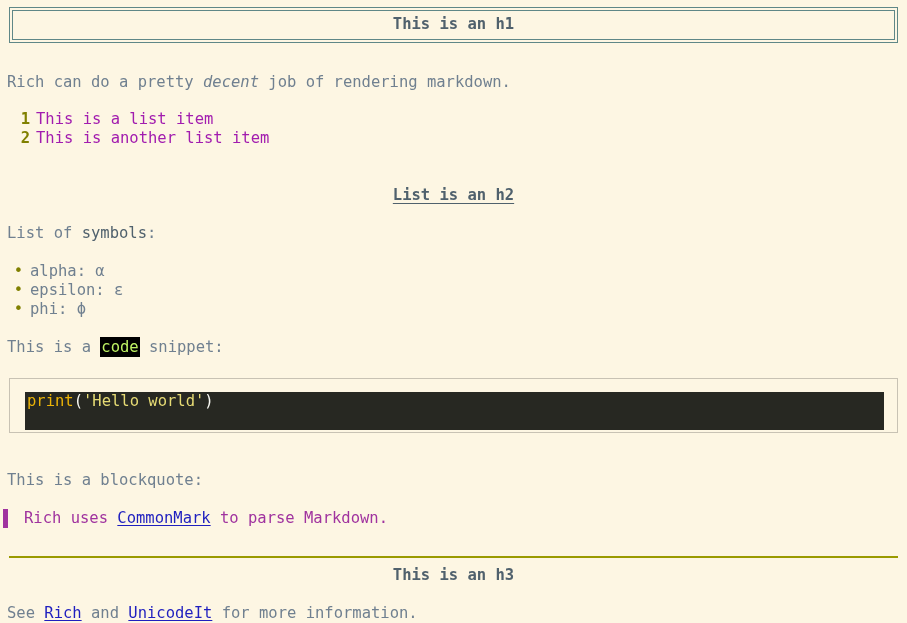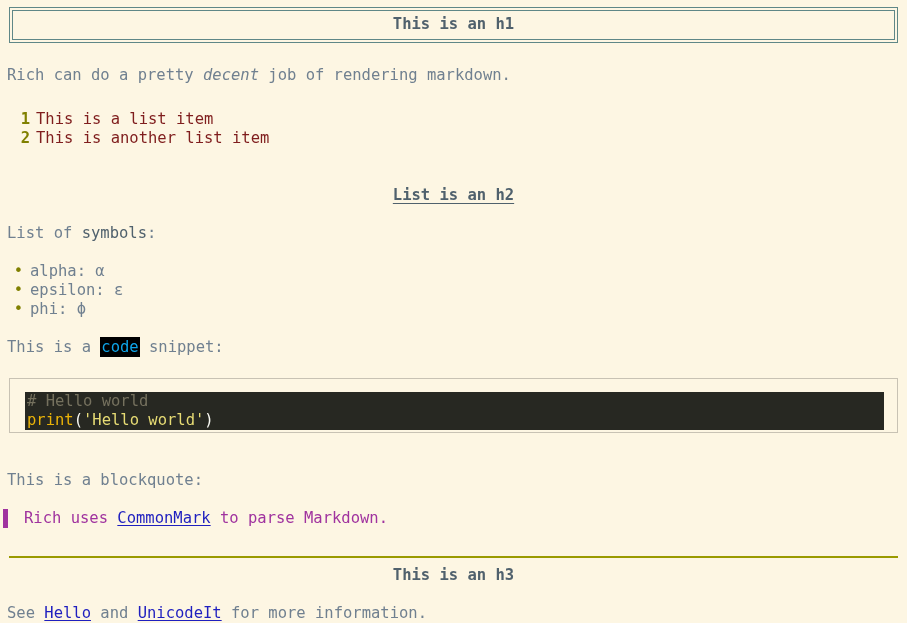--- a/index.html
+++ b/index.html
@@ -76,21 +76,21 @@
     height: 19.2px;
     white-space: pre;
   }
   .olist .num {
     width: 23px;
     text-align: right;
     color: #808000;
     font-weight: bold;
     margin-right: 6px;
   }
-  .olist .txt { color: #7f1d1d; }
+  .olist .txt { color: #a21caf; }
 
   
   .heading-center {
     position: absolute;
     left: 0;
     width: 907px;
     text-align: center;
     font-weight: bold;
     color: #50616d;
   }
@@ -111,21 +111,21 @@
     width: 23px;
     text-align: center;
     color: #808000;
     font-size: 15.5px;
   }
   .ulist .txt { color: #708090; }
 
   
   .inline-code {
     background: #000000;
-    color: #0ea5e9;
+    color: #bef264;
     padding: 1px 1px;
     margin-top: 8px;
   }
 
   
   .code-panel {
     position: absolute;
     left: 9px;
     top: 378px;
     width: 889px;
@@ -199,21 +199,21 @@
 <body>
 
 <div class="screen">
 
   <div class="h1-panel">
     <div class="h1-panel-inner">
       <span class="h1-text">This is an h1</span>
     </div>
   </div>
 
-  <div class="para" style="top:66px;"><span>Rich can do a pretty </span><span class="ital">decent</span><span> job of rendering markdown.</span></div>
+  <div class="para" style="top:73px;"><span>Rich can do a pretty </span><span class="ital">decent</span><span> job of rendering markdown.</span></div>
 
   <div class="olist" style="top:110px;">
     <div class="row">
       <span class="num">1</span><span class="txt">This is a list item</span>
     </div>
     <div class="row">
       <span class="num">2</span><span class="txt">This is another list item</span>
     </div>
   </div>
 
@@ -232,33 +232,32 @@
     </div>
     <div class="row">
       <span class="bullet">•</span><span class="txt">phi: ϕ</span>
     </div>
   </div>
 
   <div class="para" style="top:338px;"><span>This is a </span><span class="inline-code">code</span><span> snippet:</span></div>
 
   <div class="code-panel">
     <div class="code-area">
-      <div class="code-line"><span class="tok-comment"># Hello world</span></div>
       <div class="code-line"><span class="tok-name">print</span><span class="tok-punct">(</span><span class="tok-string">'Hello world'</span><span class="tok-punct">)</span></div>
     </div>
   </div>
 
   <div class="para" style="top:471px;">This is a blockquote:</div>
 
   <div class="blockquote">
     <div class="bq-bar"></div>
     <div class="bq-text"><span>Rich uses </span><a class="link" href="#">CommonMark</a><span> to parse Markdown.</span></div>
   </div>
 
   <div class="hrule"></div>
 
   <div class="heading-center" style="top:566px;">
     <span>This is an h3</span>
   </div>
 
-  <div class="para" style="top:604px;"><span>See </span><a class="link" href="#">Hello</a><span> and </span><a class="link" href="#">UnicodeIt</a><span> for more information.</span></div>
+  <div class="para" style="top:604px;"><span>See </span><a class="link" href="#">Rich</a><span> and </span><a class="link" href="#">UnicodeIt</a><span> for more information.</span></div>
 
 </div>
 
 </body></html>

